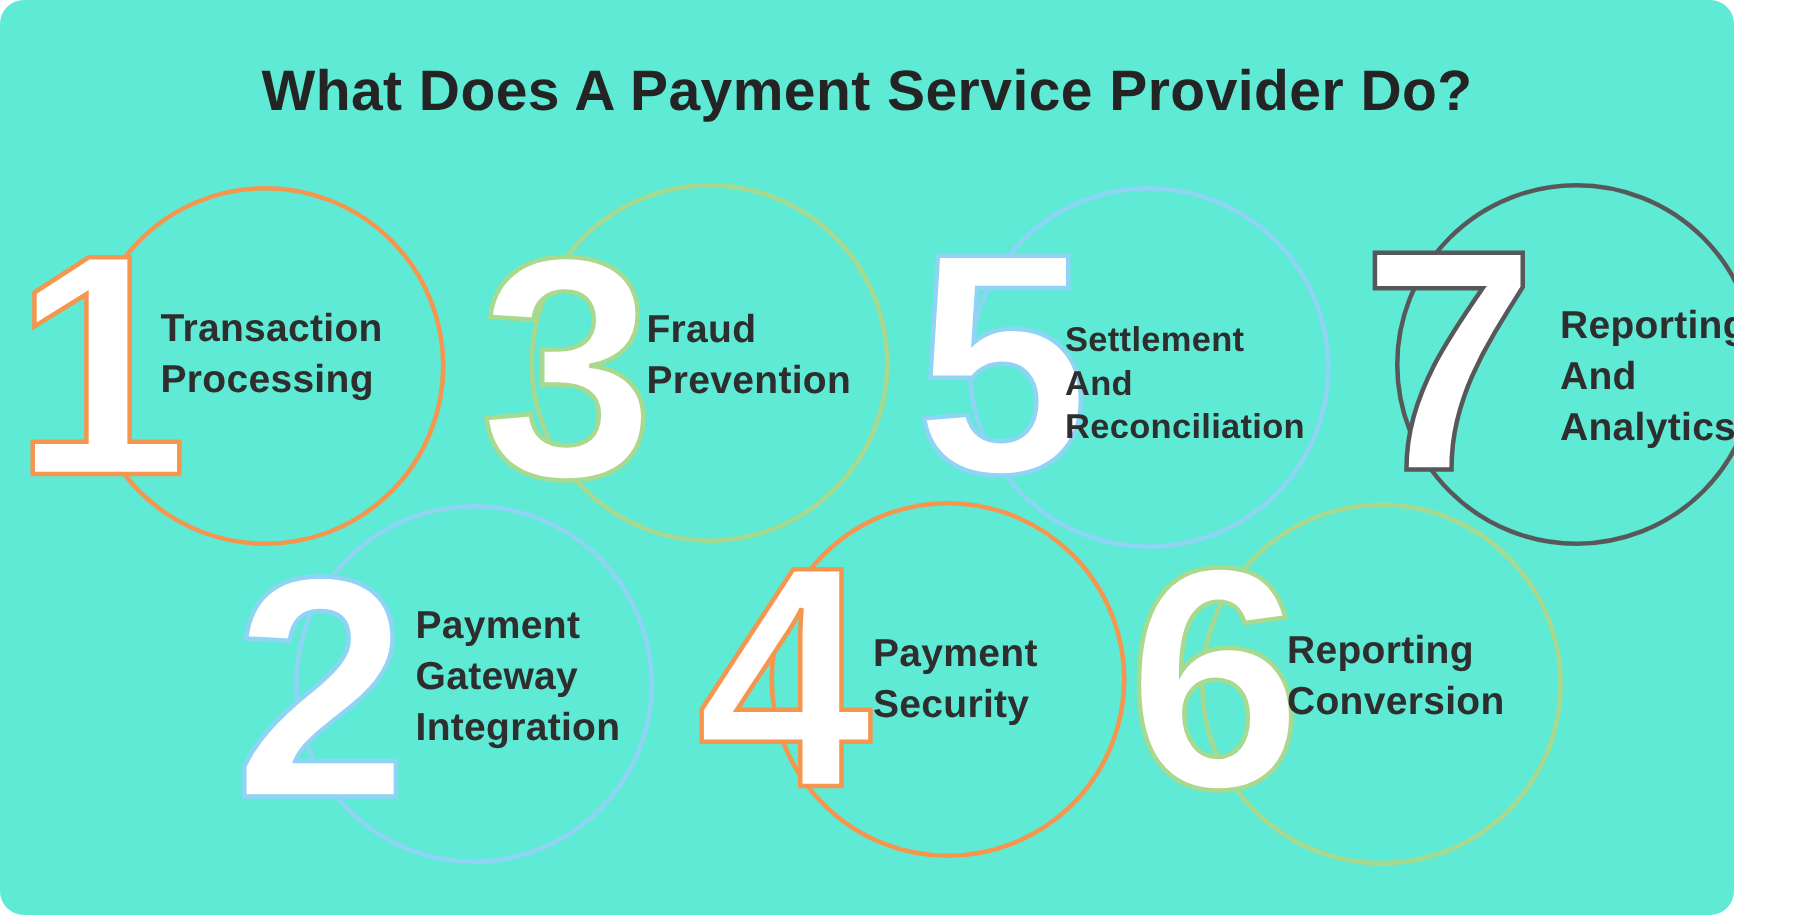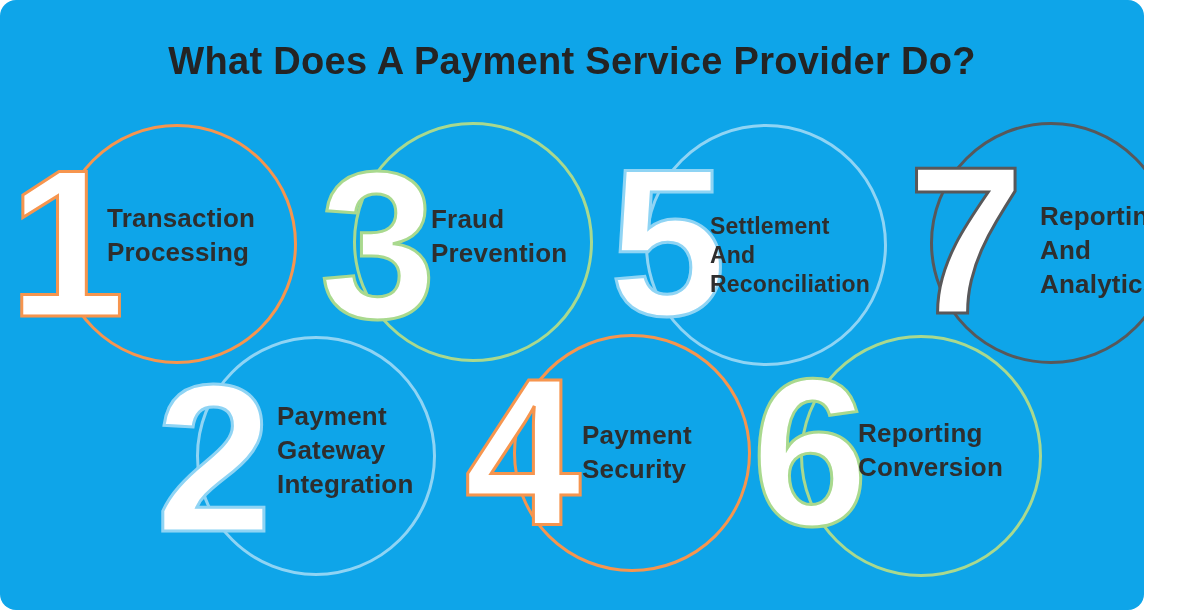--- a/index.html
+++ b/index.html
@@ -4,24 +4,25 @@
 <style>
   html, body {
     margin: 0;
     padding: 0;
     background: #ffffff;
   }
   .canvas {
     position: relative;
     width: 1144px;
     height: 610px;
-    background: #0ea5e9;
+    background: #5eead4;
     border-radius: 16px;
     overflow: hidden;
     font-family: "Liberation Sans", sans-serif;
+    padding-left: 12px;
   }
   .title {
     position: absolute;
     top: 40px;
     left: 0;
     width: 100%;
     margin: 0;
     text-align: center;
     font-size: 38px;
     font-weight: 700;

